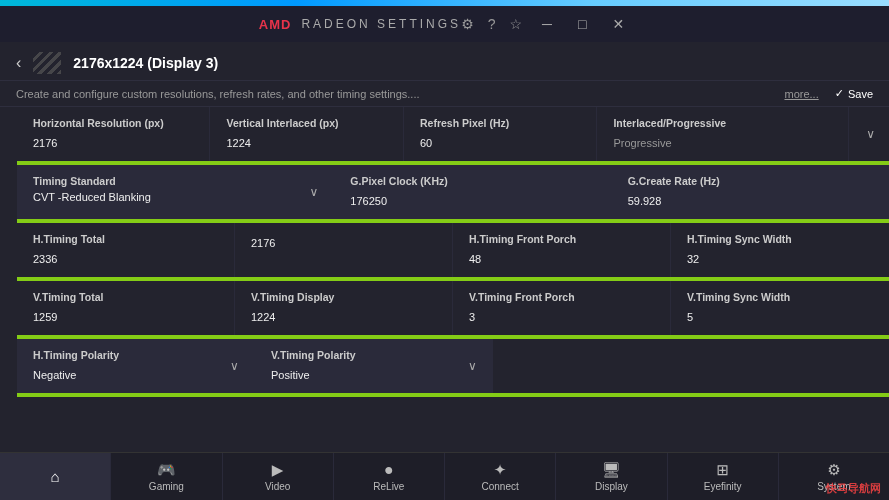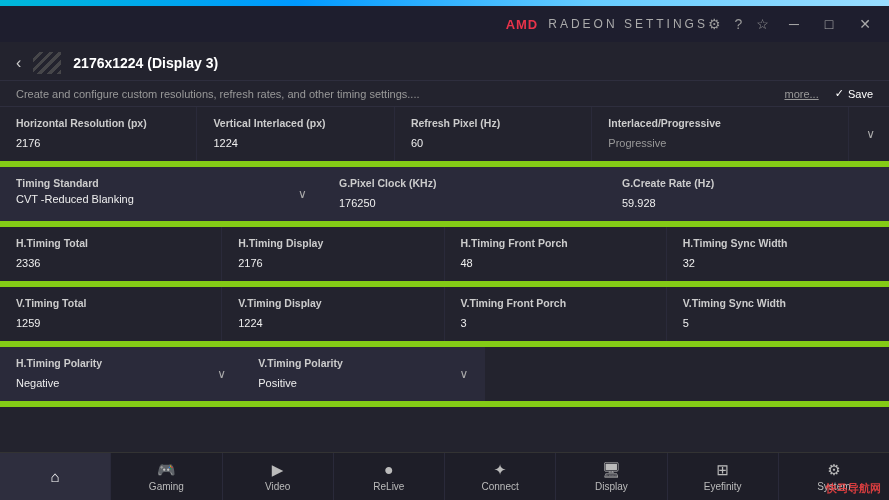--- a/index.html
+++ b/index.html
@@ -19,21 +19,21 @@
       background: linear-gradient(90deg, #00b8d9, #0099ff, #66ccff, #99ddff);
     }
 
     
     .title-bar {
       background: #1e1e2e;
       height: 36px;
       display: flex;
       align-items: center;
       padding: 0 12px;
-      justify-content: flex-end;
+      justify-content: center;
     }
 
     .title-bar-left {
       display: flex;
       align-items: center;
       gap: 10px;
     }
 
     .amd-logo {
       color: #e8334a;
@@ -146,21 +146,22 @@
 
     
     .grid-area {
       flex: 1;
       overflow-y: auto;
       padding: 0;
     }
 
     .grid-row {
       display: grid;
-      border-bottom: 6px solid #84cc16;
+      border-bottom: 4px solid #84cc16;
+      margin-left: 17px;
     }
 
     .grid-row-4 { grid-template-columns: repeat(4, 1fr); }
 
     .grid-cell {
       padding: 10px 16px;
       border-right: 1px solid #2a2a3a;
       background: #23232e;
       position: relative;
     }
@@ -349,21 +350,20 @@
         <span class="cell-value">59.928</span>
       </div>
     </div>
 
     <div class="grid-row grid-row-4">
       <div class="grid-cell">
         <span class="cell-label">H.Timing Total</span>
         <span class="cell-value">2336</span>
       </div>
       <div class="grid-cell">
-        <span class="cell-label">H.Timing Display</span>
         <span class="cell-value">2176</span>
       </div>
       <div class="grid-cell">
         <span class="cell-label">H.Timing Front Porch</span>
         <span class="cell-value">48</span>
       </div>
       <div class="grid-cell" style="border-right:none;">
         <span class="cell-label">H.Timing Sync Width</span>
         <span class="cell-value">32</span>
       </div>

